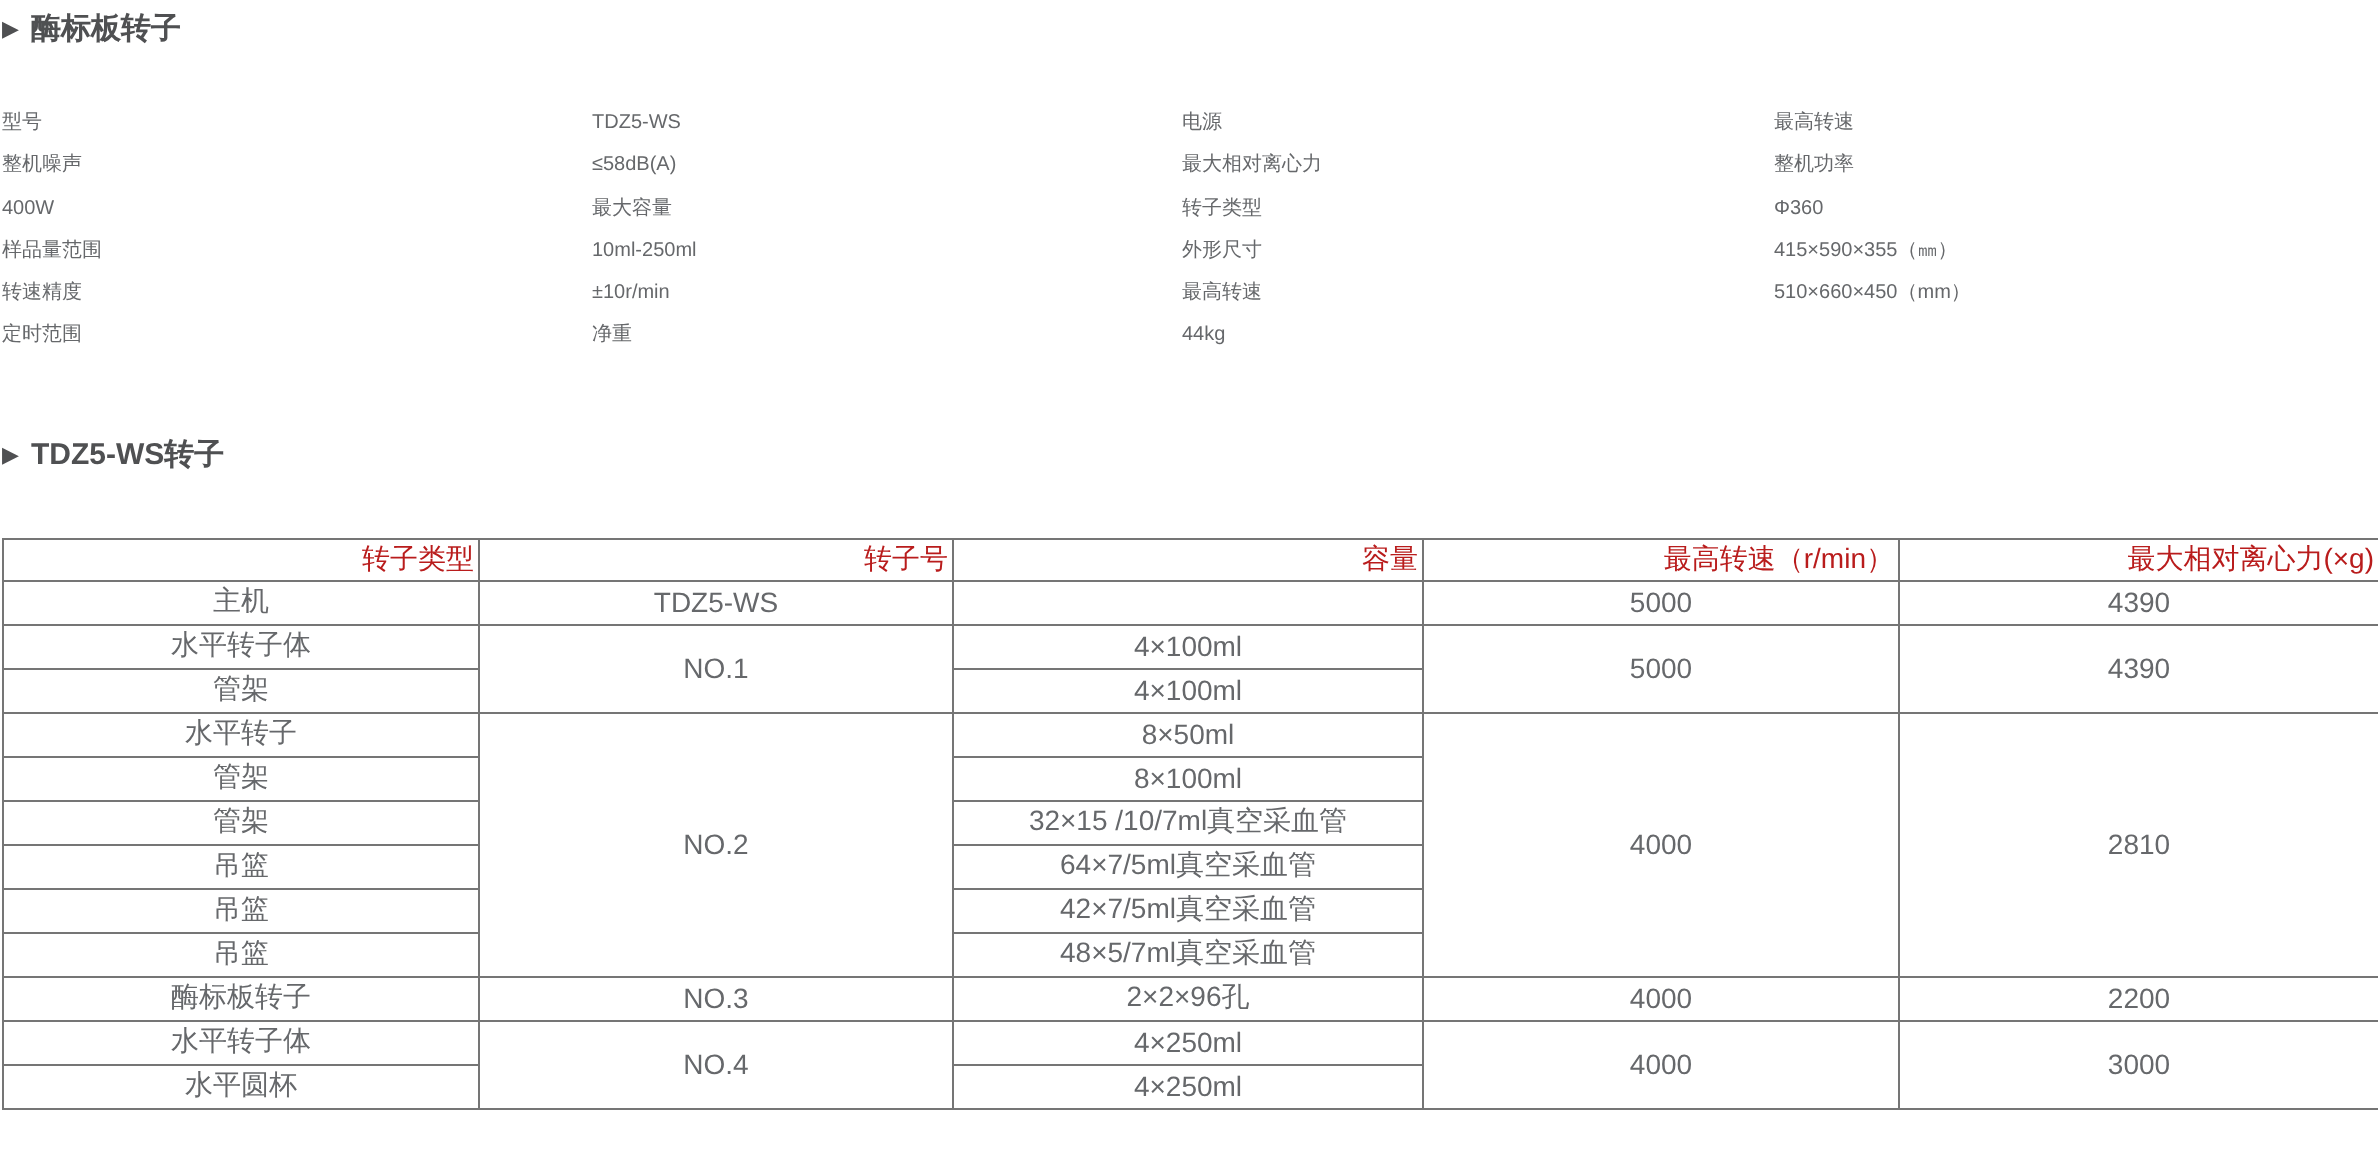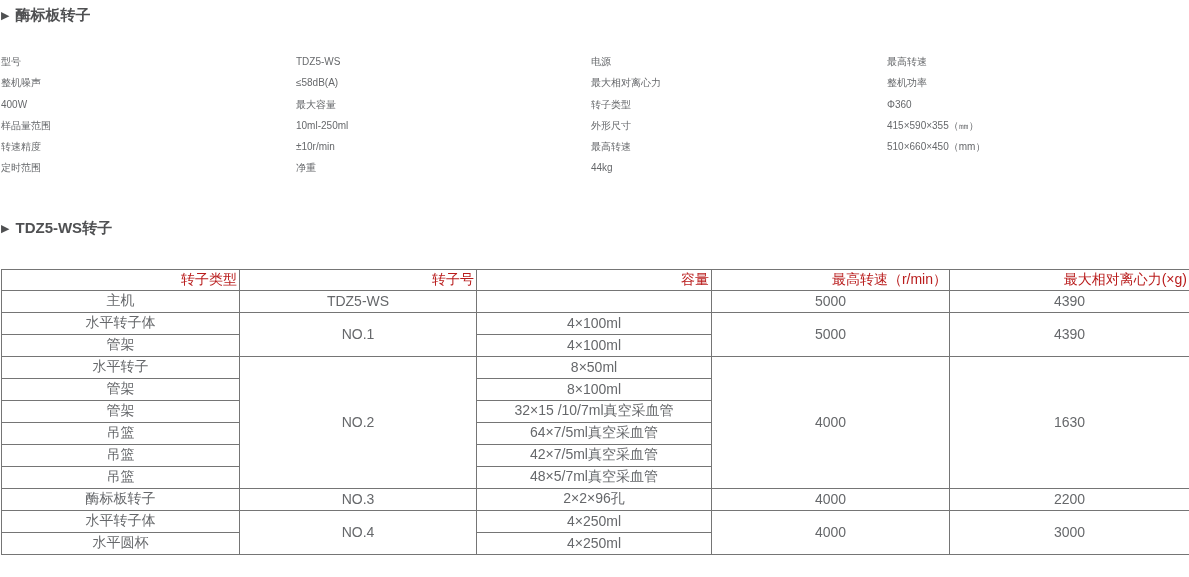--- a/index.html
+++ b/index.html
@@ -148,21 +148,21 @@
       </tr>
       <tr>
         <td>管架</td>
         <td>4×100ml</td>
       </tr>
       <tr>
         <td>水平转子</td>
         <td rowspan="6">NO.2</td>
         <td>8×50ml</td>
         <td rowspan="6">4000</td>
-        <td rowspan="6">1630</td>
+        <td rowspan="6">2810</td>
       </tr>
       <tr>
         <td>管架</td>
         <td>8×100ml</td>
       </tr>
       <tr>
         <td>管架</td>
         <td>32×15 /10/7ml真空采血管</td>
       </tr>
       <tr>

